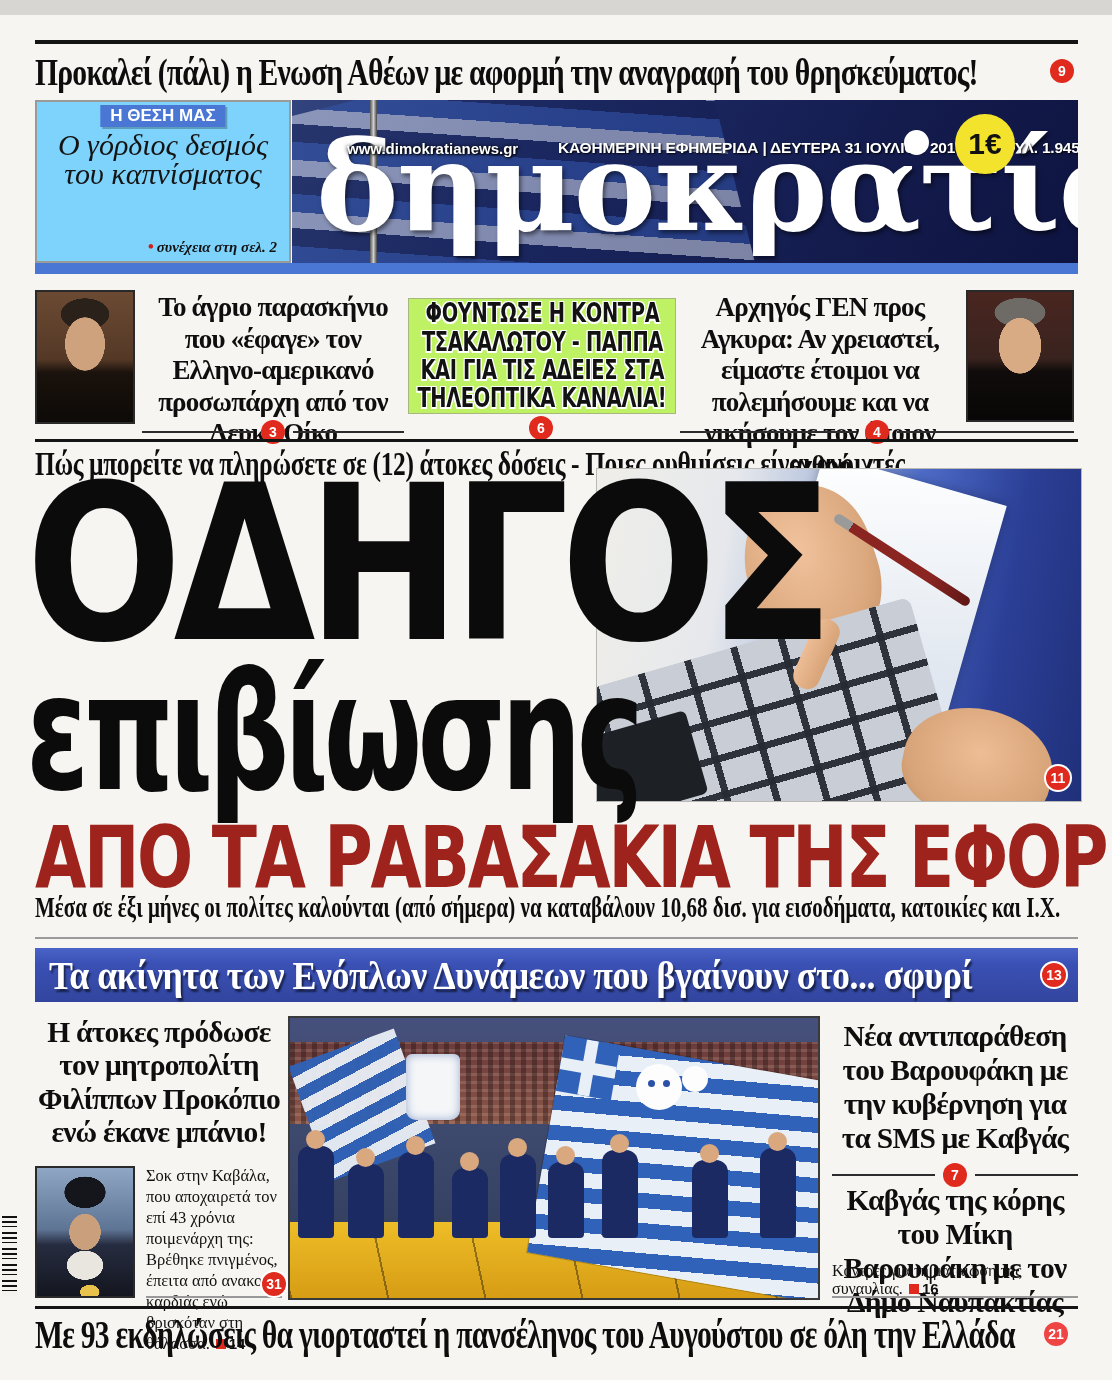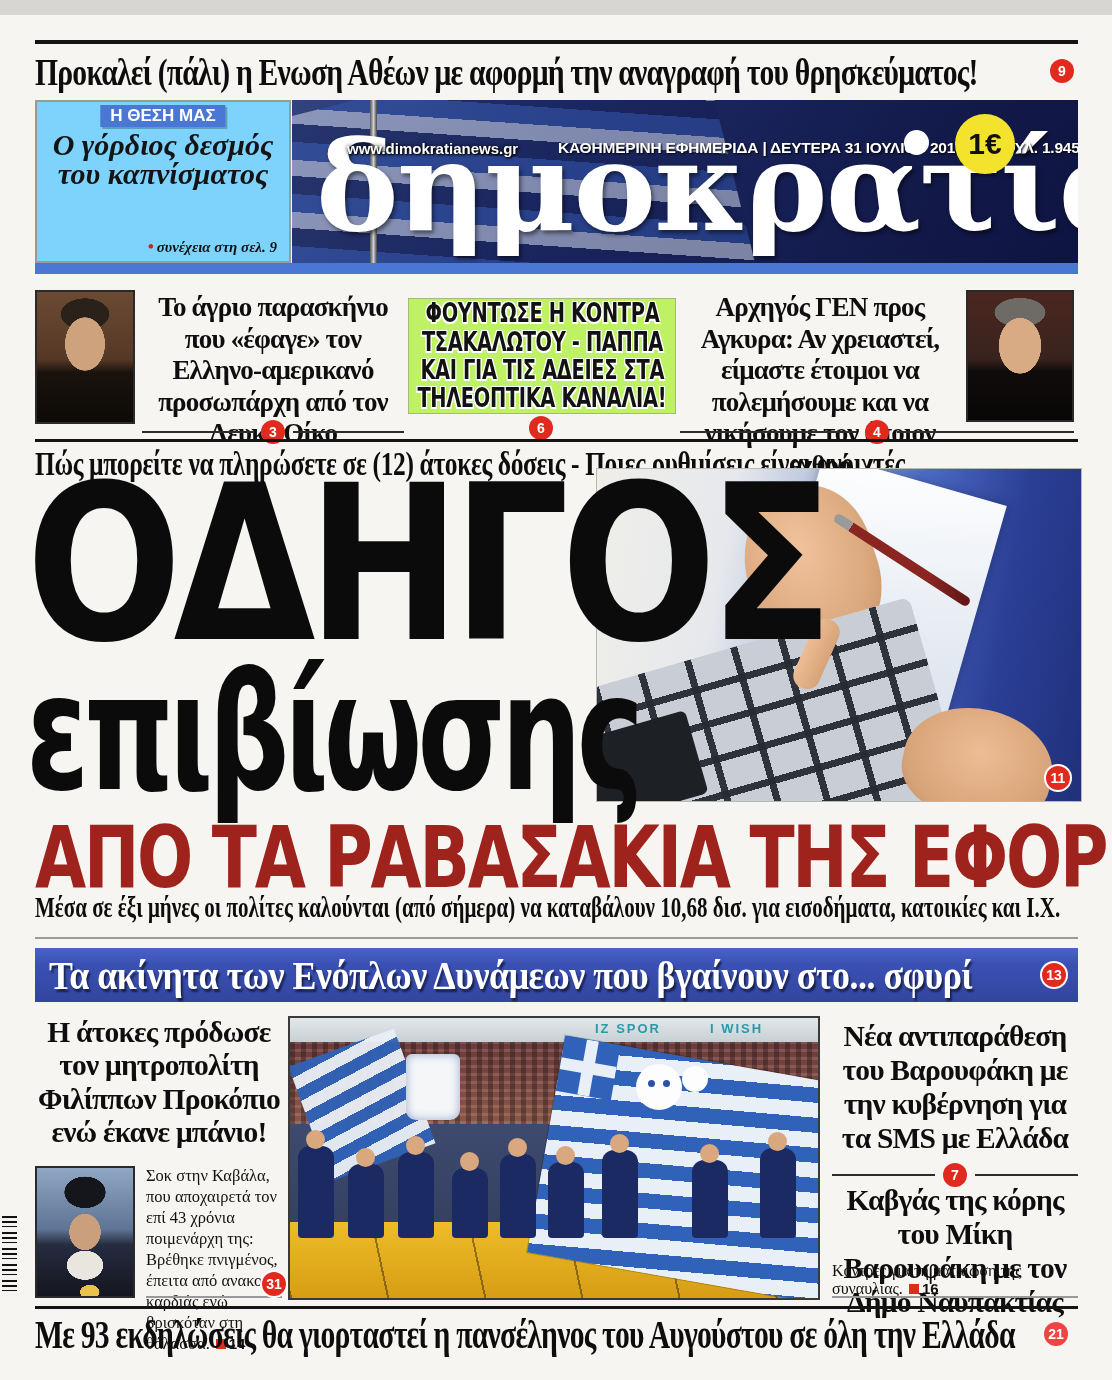--- a/index.html
+++ b/index.html
@@ -25,21 +25,21 @@
   .sq{display:inline-block;width:10px;height:10px;background:#e02a1e;margin:0 3px 0 6px}
   
   .fit{display:inline-block;transform-origin:left center;white-space:nowrap}
   .top-headline{left:35px;top:50px;width:1075px;height:46px;font-weight:bold;font-size:38px;letter-spacing:-1px;color:#0d0d0d}
   .top-headline .fit{transform:scaleX(.78)}
   .badge-top{left:1050px;top:59px}
   
   .opinion{left:35px;top:100px;width:256px;height:163px;background:#7dd3fc;border:2px solid #9a9a96;box-sizing:border-box}
   .opinion-label{position:absolute;top:3px;left:50%;transform:translateX(-50%);background:#4a77d4;color:#fff;
     font:bold 17px "Liberation Sans",sans-serif;padding:1px 10px;white-space:nowrap;box-shadow:2px 2px 0 rgba(0,0,0,.25)}
-  .opinion-title{position:absolute;top:28px;left:0;right:0;text-align:center;font-style:italic;font-weight:bold;
+  .opinion-title{position:absolute;top:28px;left:0;right:0;text-align:center;font-style:italic;font-weight:normal;
     font-size:30px;line-height:.98;color:#141414}
   .opinion-body{position:absolute;top:92px;left:11px;right:8px;font-size:16.5px;line-height:1.2;color:#111}
   .opinion-more{position:absolute;right:12px;bottom:4px;font-style:italic;font-weight:bold;font-size:15px;color:#111}
   .opinion-more .dot{color:#cc2218;font-size:17px;margin-right:3px}
   
   .masthead{left:292px;top:100px;width:786px;height:163px;overflow:hidden;
     background:linear-gradient(120deg,#32437e 0%,#1d2a66 35%,#141c4e 70%,#0e1440 100%)}
   .flagstripes{position:absolute;left:-40px;top:-30px;width:480px;height:260px;opacity:.55;transform:rotate(-14deg);
     background:repeating-linear-gradient(18deg,rgba(240,245,255,.85) 0 16px,rgba(52,88,176,.9) 16px 34px,rgba(20,30,80,.65) 34px 52px)}
   .flagpole{position:absolute;left:78px;top:0;width:7px;height:163px;background:linear-gradient(90deg,#555,#cfcfcf,#444)}
@@ -189,21 +189,21 @@
 
 <div class="abs rule rule-top"></div>
 <div class="abs top-headline">
   <span class="fit">Προκαλεί (πάλι) η Ενωση Αθέων με αφορμή την αναγραφή του θρησκεύματος!</span>
 </div>
 <div class="abs badge badge-top">9</div>
 
 <div class="abs opinion">
   <div class="opinion-label">Η ΘΕΣΗ ΜΑΣ</div>
   <div class="opinion-title">Ο γόρδιος δεσμός του καπνίσματος</div>
-  <div class="opinion-more"><span class="dot">•</span><span>συνέχεια στη σελ. 9</span></div>
+  <div class="opinion-more"><span class="dot">•</span><span>συνέχεια στη σελ. 2</span></div>
 </div>
 
 <div class="abs masthead">
   <div class="flagstripes"></div>
   <div class="flagpole"></div>
   <div class="mast-logo">δημοκρατία</div>
   <div class="mast-website">www.dimokratianews.gr</div>
   <div class="mast-info">ΚΑΘΗΜΕΡΙΝΗ ΕΦΗΜΕΡΙΔΑ | ΔΕΥΤΕΡΑ 31 ΙΟΥΛΙΟΥ 2017 | ΑΡ. ΦΥΛ. 1.945</div>
   <div class="mast-dot"></div>
   <div class="price">1€</div>
@@ -270,24 +270,20 @@
 <div class="abs badge ring badge-mil">13</div>
 
 <div class="abs colhead bl-head">Η άτοκες πρόδωσε τον μητροπολίτη Φιλίππων Προκόπιο ενώ έκανε μπάνιο!</div>
 <div class="abs photo photo-priest"></div>
 <div class="abs bl-body">
   <span>Σοκ στην Καβάλα, που αποχαιρετά τον επί 43 χρόνια ποιμενάρχη της: Βρέθηκε πνιγμένος, έπειτα από ανακοπή καρδιάς ενώ βρισκόταν στη θάλασσα.</span><span class="sq"></span><span class="pageref">14</span>
 </div>
 <div class="abs bl-div"></div>
 
 <div class="abs photo-basket">
-  <div class="bk-banner">
-    <span class="bk-b1">IZ SPOR</span>
-    <span class="bk-b2">I WISH</span>
-  </div>
   <div class="crowd"></div>
   <div class="court"></div>
   <div class="flag-small"></div>
   <div class="flag-big">
       <div class="canton"></div>
     </div>
   <div class="players">
       <i></i>
       <i></i>
       <i></i>
@@ -296,21 +292,21 @@
       <i></i>
       <i></i>
       <i></i>
       <i></i>
     </div>
   <div class="mascot"></div>
   <div class="bag"></div>
 </div>
 <div class="abs badge ring badge-basket">31</div>
 
-<div class="abs colhead br-h1">Νέα αντιπαράθεση του Βαρουφάκη με την κυβέρνηση για τα SMS με Ελλάδα</div>
+<div class="abs colhead br-h1">Νέα αντιπαράθεση του Βαρουφάκη με την κυβέρνηση για τα SMS με Καβγάς</div>
 <div class="abs divider br-div1">
   <span class="dl"></span>
   <span class="badge">7</span>
   <span class="dl"></span>
 </div>
 <div class="abs colhead br-h2">Καβγάς της κόρης του Μίκη Βαρουφάκη με τον Δήμο Ναυπακτίας</div>
 <div class="abs br-note">
   <span>Κόντρες για τη ματαίωση της συναυλίας.</span><span class="sq"></span><span class="pageref">16</span>
 </div>
 <div class="abs br-div2"></div>

